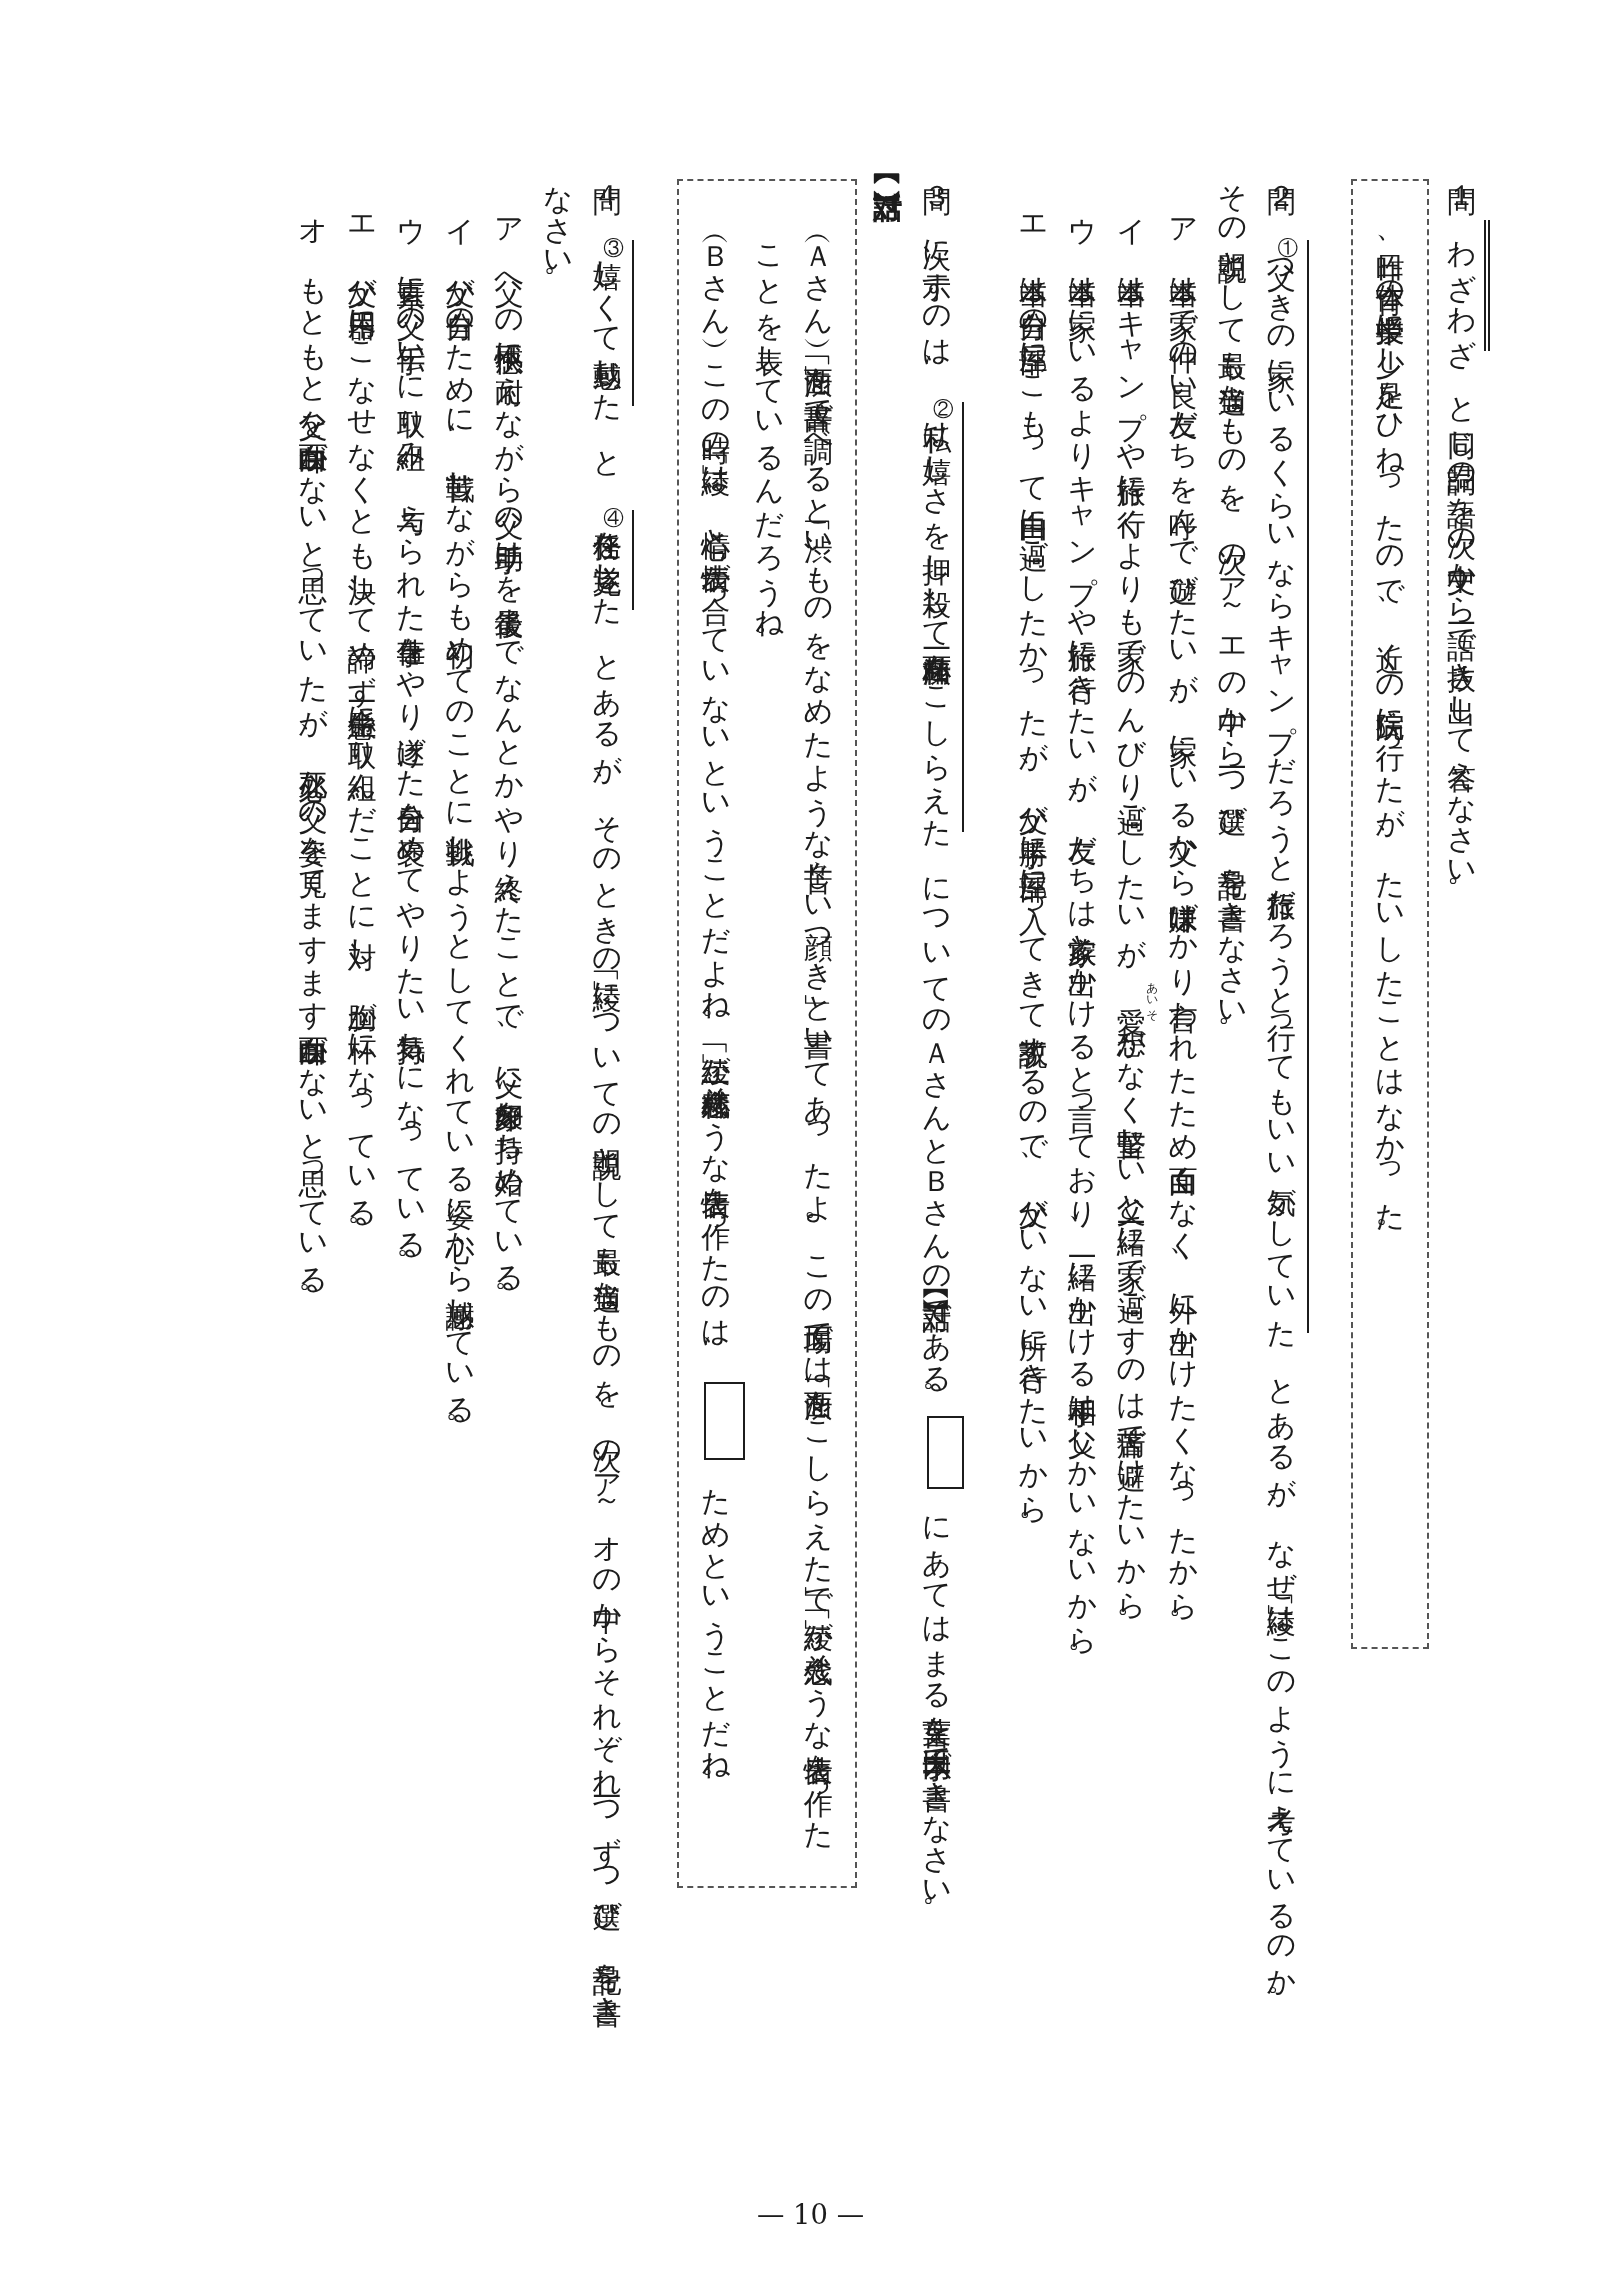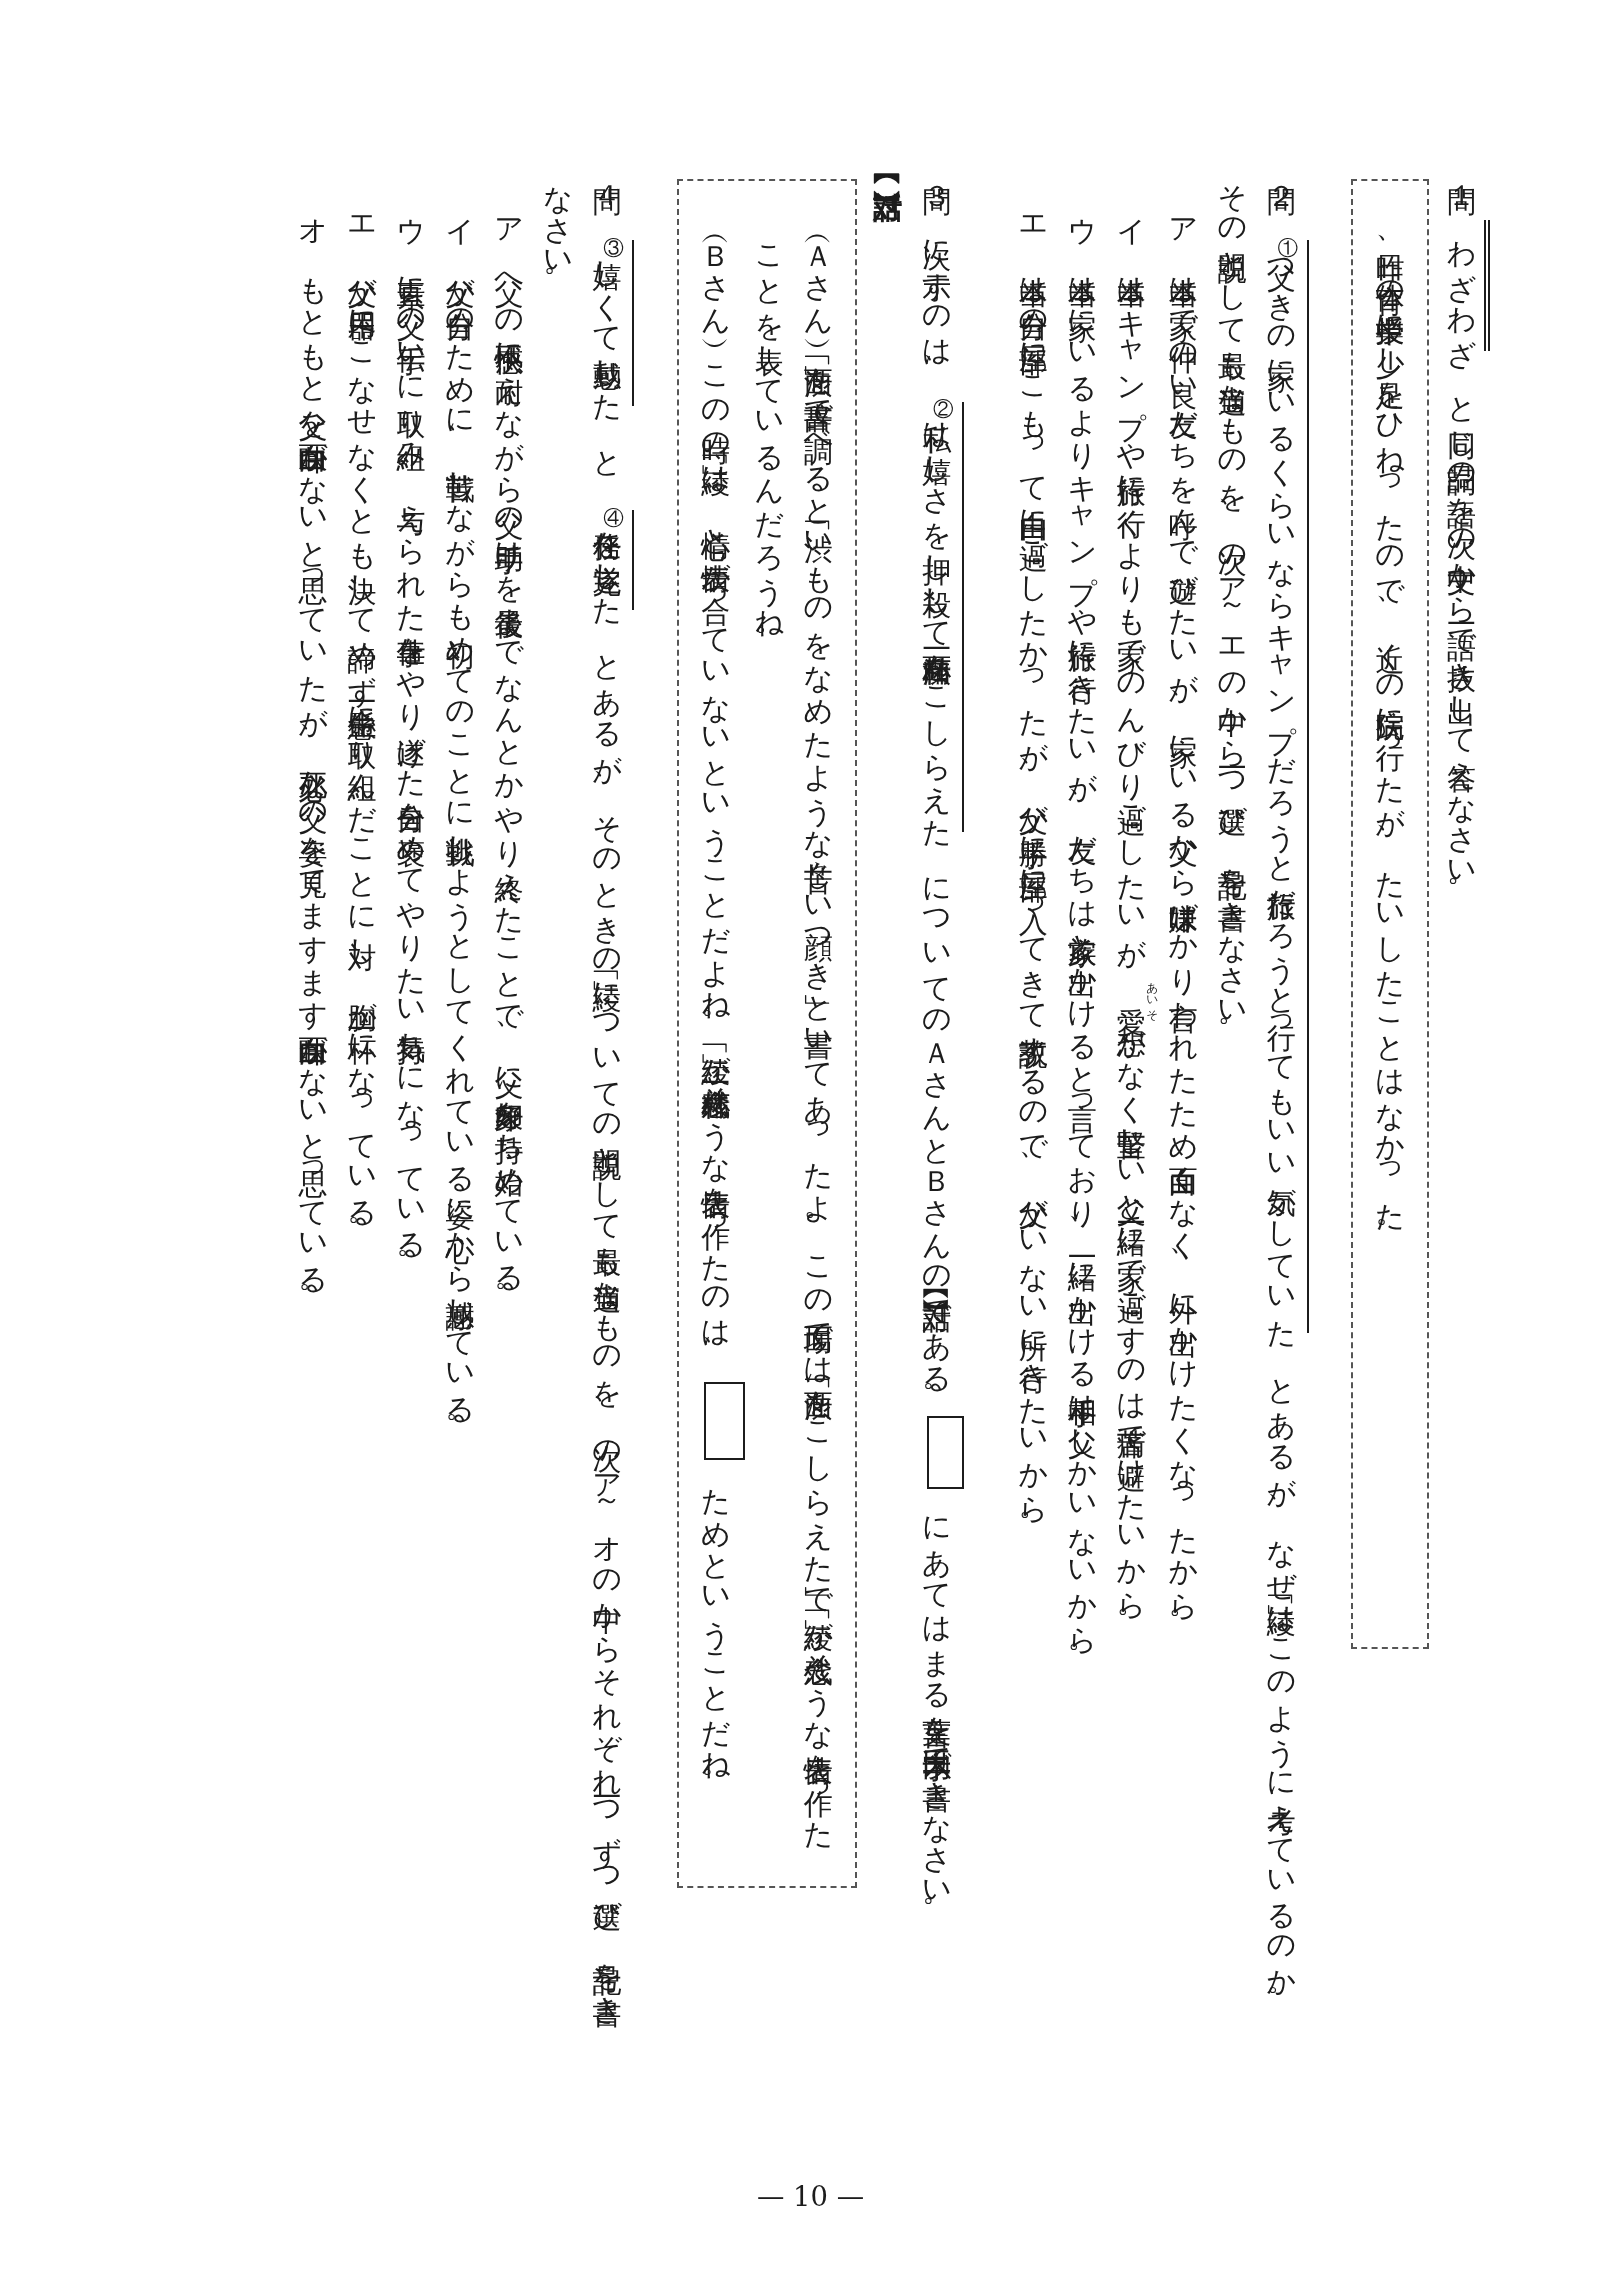--- a/index.html
+++ b/index.html
@@ -54,21 +54,21 @@
     display:inline-block;
     width:37px;height:74px;
     border:2.9px solid #1c1c1c;
     margin:7.8px 0;
     vertical-align:middle;
   }
   .blank.small{width:33px;height:69px;border-width:2.5px;}
   ruby rt{font-size:11.8px;letter-spacing:0;}
   .footer{
     position:absolute;
-    bottom:82px;left:0;width:100%;
+    bottom:64px;left:0;width:100%;
     text-align:center;
     writing-mode:horizontal-tb;
     font-size:27.4px;color:#1c1c1c;
     font-family:"DejaVu Serif","Liberation Serif",serif;
   }
 </style>
 </head>
 <body>
 
 <div class="page">

